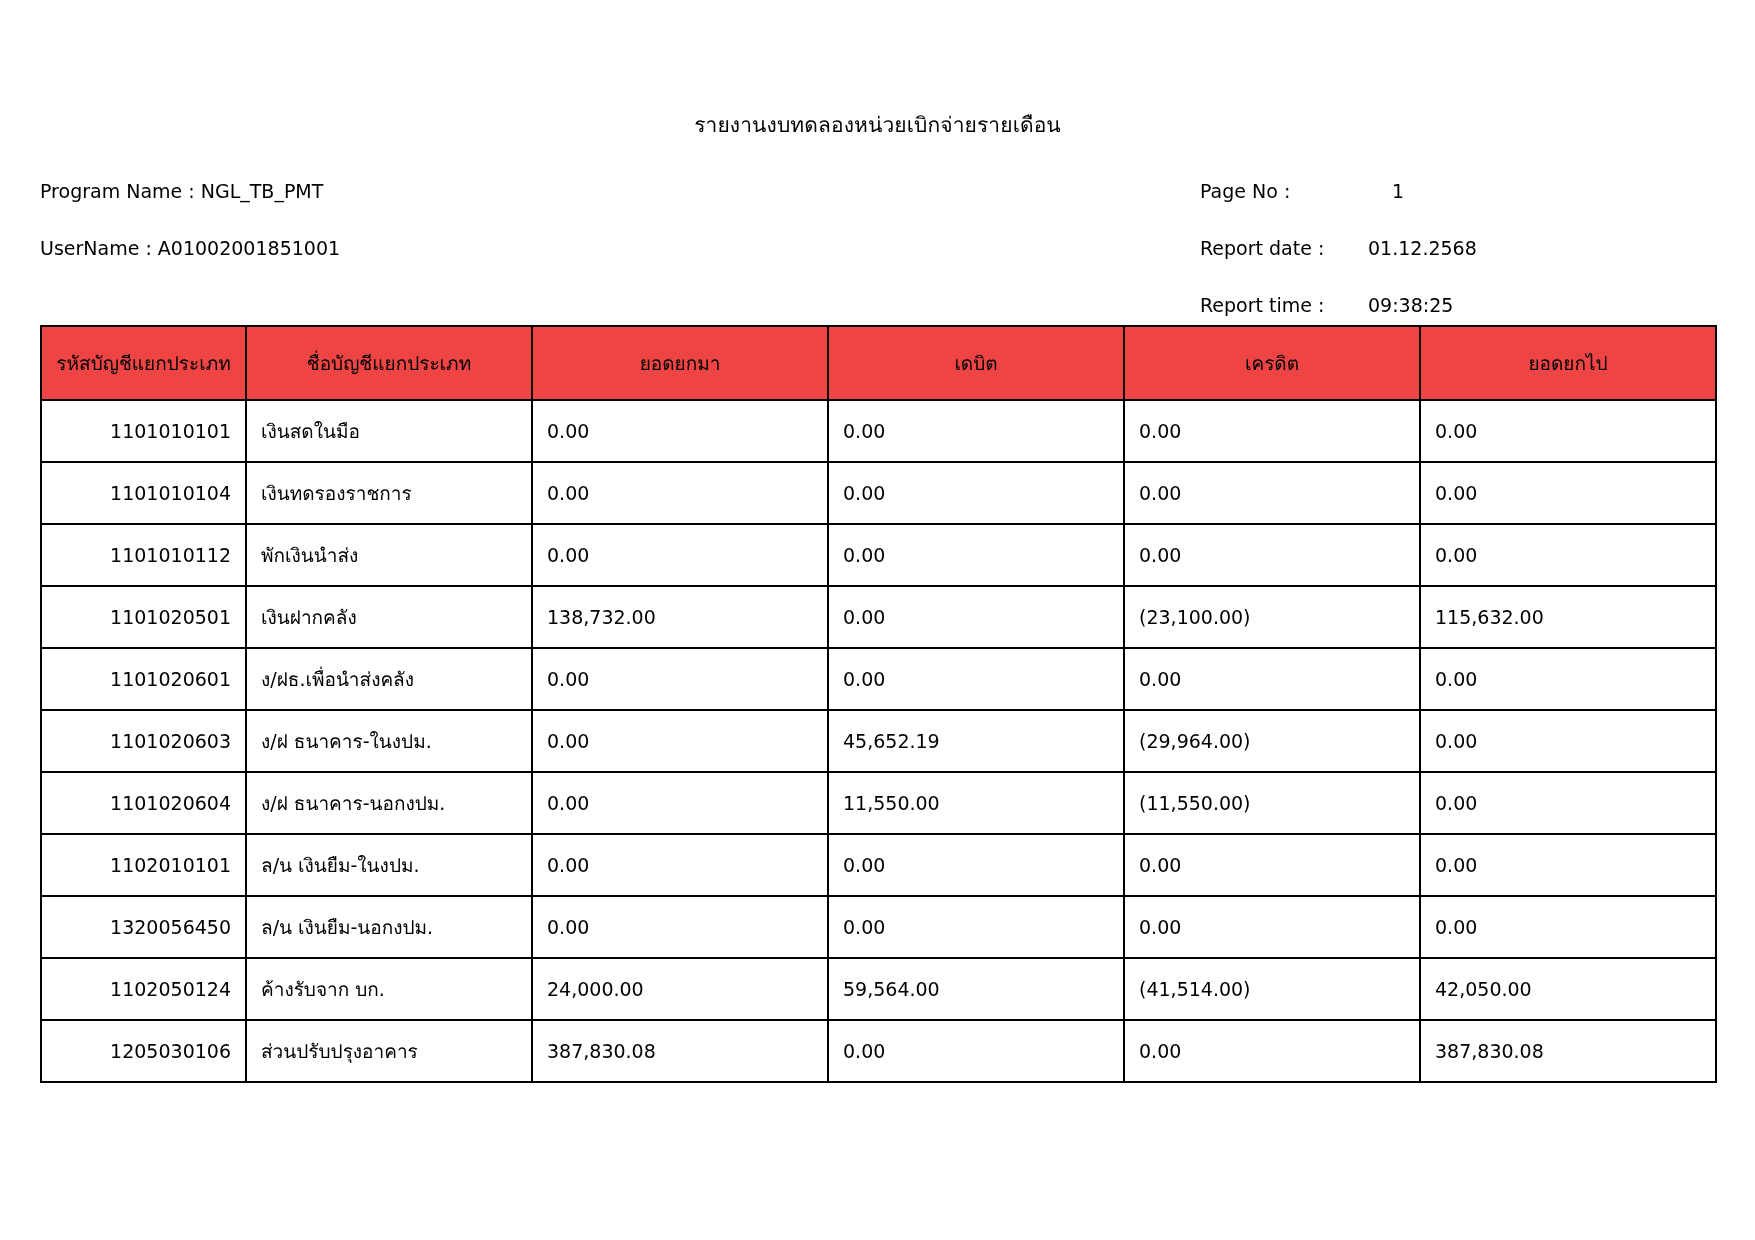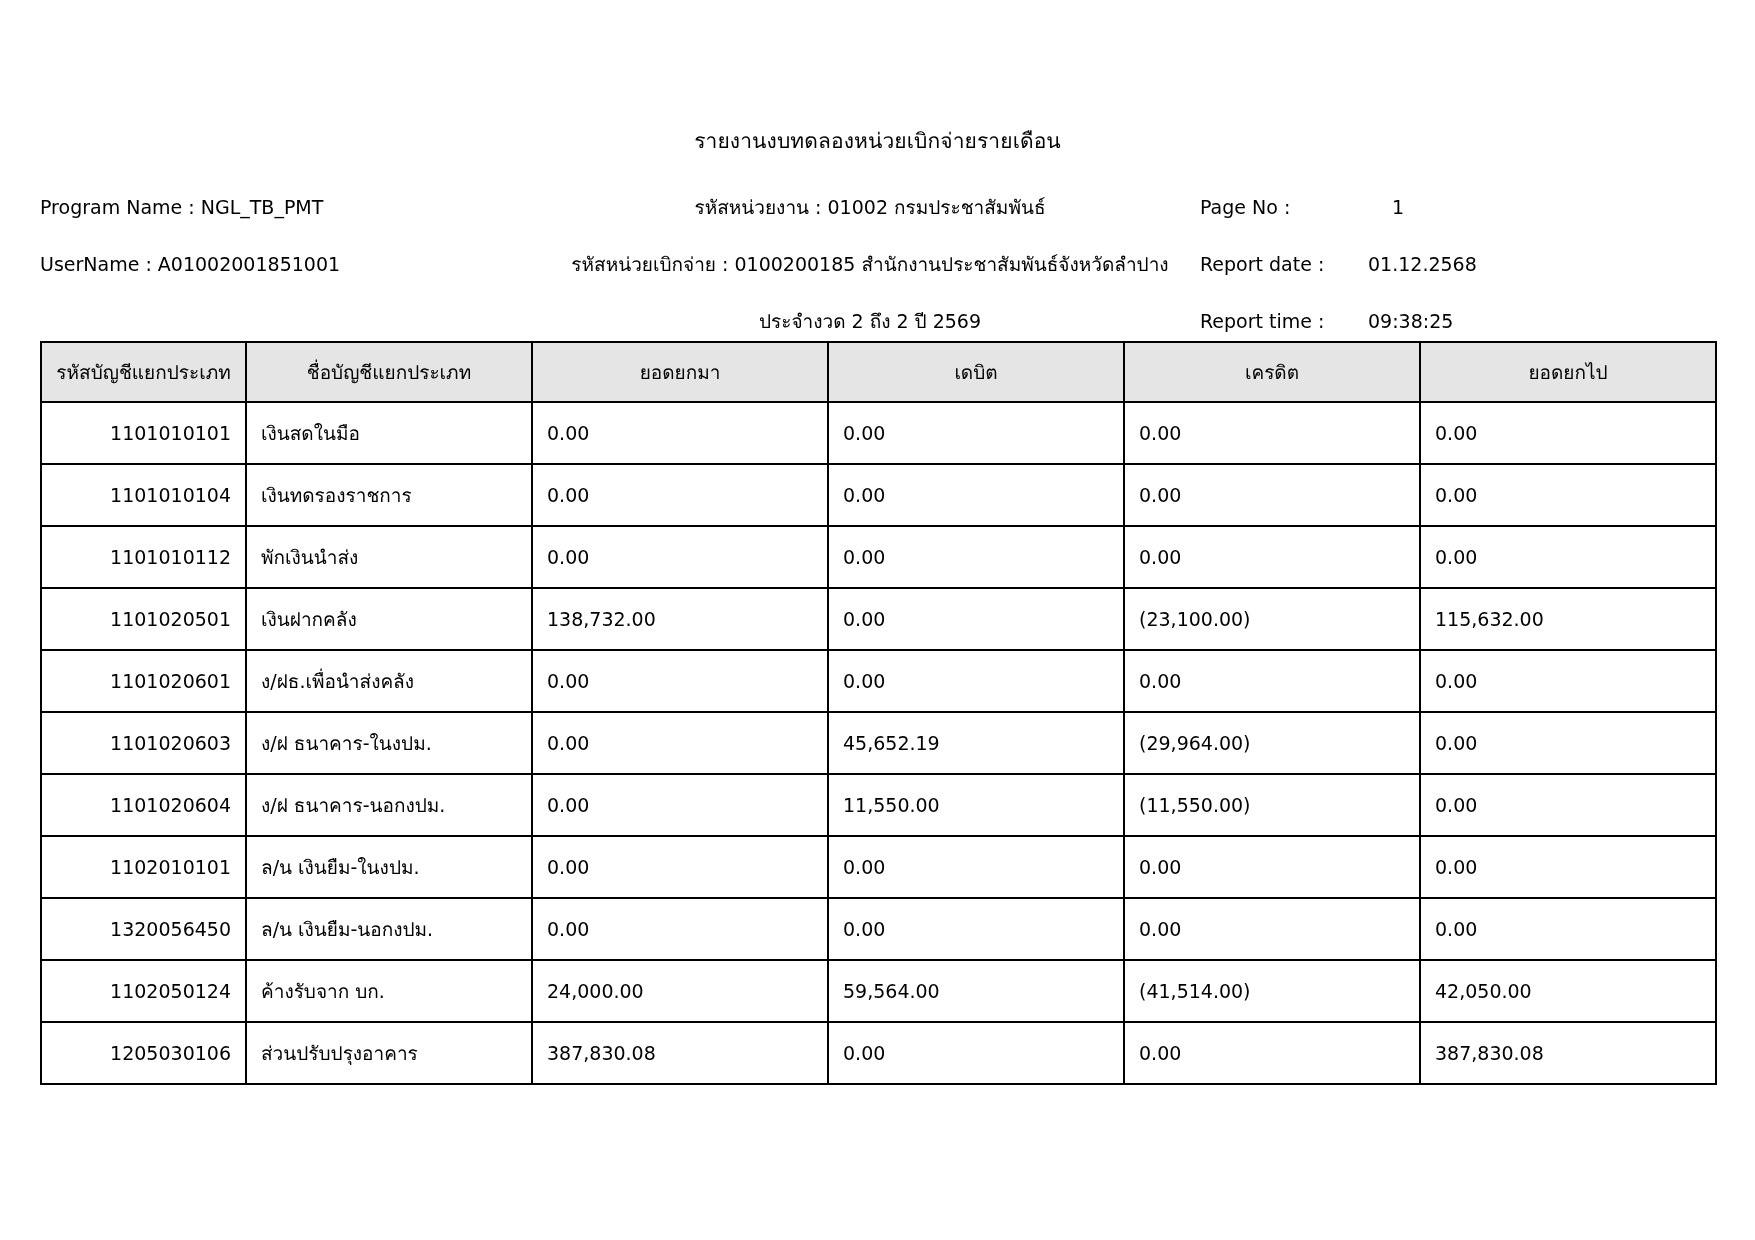--- a/index.html
+++ b/index.html
@@ -14,21 +14,21 @@
     font-family: "DejaVu Sans", "Liberation Sans", sans-serif;
     color: #000000;
     position: relative;
     overflow: hidden;
   }
   .page {
     position: relative;
     width: 1755px;
     height: 1240px;
     box-sizing: border-box;
-    padding: 16px 40px;
+    padding: 0 40px;
   }
 
   
   .report-title {
     text-align: center;
     font-size: 21px;
     padding-top: 112px;
     line-height: 1.3;
     letter-spacing: 0.1px;
   }
@@ -91,22 +91,22 @@
   }
   table.tb th, table.tb td {
     border: 2px solid #000000;
     font-size: 19px;
     font-weight: normal;
     padding: 0 14px;
     box-sizing: border-box;
     vertical-align: middle;
   }
   table.tb thead th {
-    background: #e5e5e5;
-    height: 60px;
+    background: #ef4444;
+    height: 74px;
     text-align: center;
     line-height: 1.2;
     margin-top: 7px;
   }
   table.tb tbody td {
     height: 62px;
   }
   td.c-code, th.c-code { width: 205px; text-align: right; }
   td.c-name, th.c-name { width: 286px; text-align: left; }
   th.c-name { text-align: center; }
@@ -123,25 +123,20 @@
 
   <div class="report-title">รายงานงบทดลองหน่วยเบิกจ่ายรายเดือน</div>
 
   <div class="meta">
 
     <div class="meta-left">
       <div class="meta-line">Program Name : NGL_TB_PMT</div>
       <div class="meta-line">UserName : A01002001851001</div>
     </div>
 
-    <div class="meta-center">
-      <div class="meta-line">รหัสหน่วยงาน : 01002 กรมประชาสัมพันธ์</div>
-      <div class="meta-line">รหัสหน่วยเบิกจ่าย : 0100200185 สำนักงานประชาสัมพันธ์จังหวัดลำปาง</div>
-      <div class="meta-line">ประจำงวด 2 ถึง 2 ปี 2569</div>
-    </div>
 
     <div class="meta-right">
       <div class="meta-line">
         <span class="meta-label">Page No :</span>
         <span class="meta-value num-center">1</span>
       </div>
       <div class="meta-line">
         <span class="meta-label">Report date :</span>
         <span class="meta-value">01.12.2568</span>
       </div>

